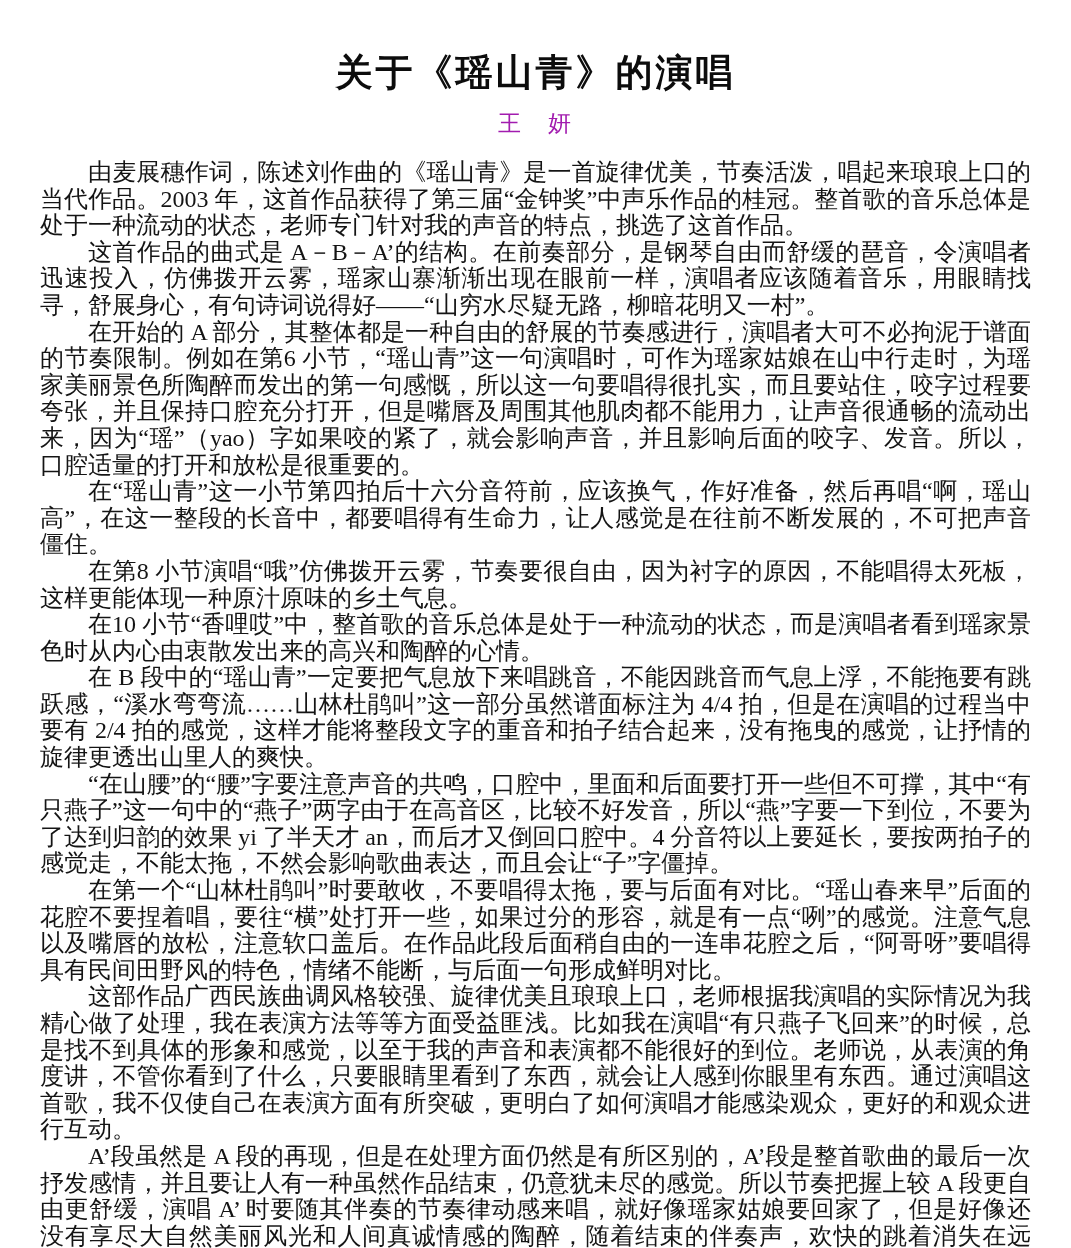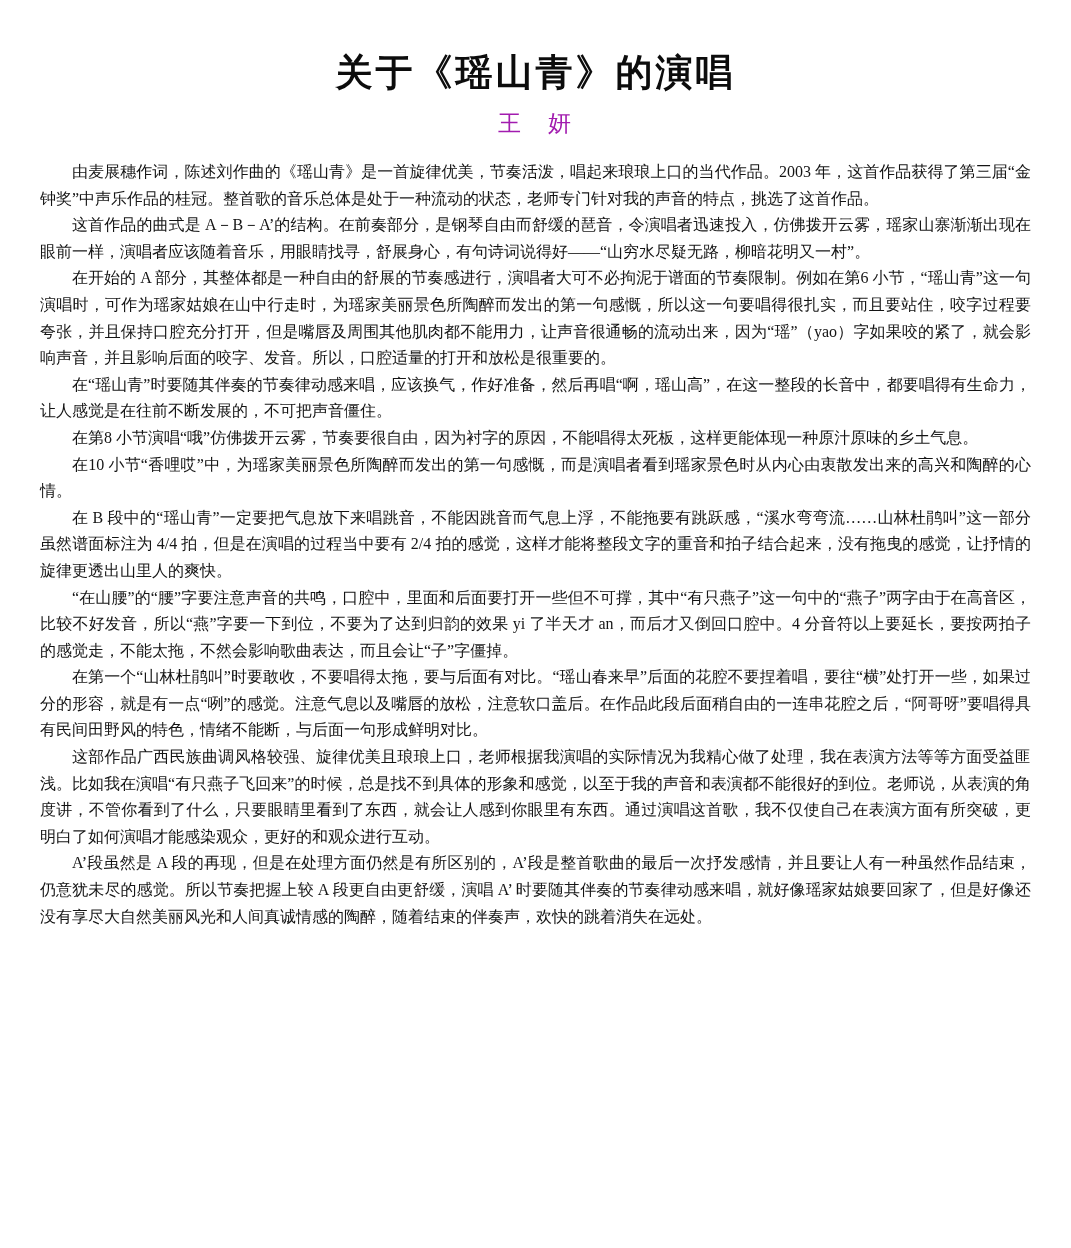--- a/index.html
+++ b/index.html
@@ -31,41 +31,41 @@
   .doc-author {
     text-align: center;
     font-size: 23px;
     letter-spacing: 2px;
     margin: 10px 0 20px 0;
     color: #a21caf;
     font-weight: 400;
   }
   .doc-body p {
     margin: 0;
-    font-size: 16px;
+    font-size: 24px;
     line-height: 26.6px;
     text-align: justify;
     text-justify: inter-ideograph;
     text-indent: 2em;
     color: #141414;
     word-break: break-all;
   }
 </style>
 </head>
 <body>
 
 <div class="page">
   <h1 class="doc-title">关于《瑶山青》的演唱</h1>
   <div class="doc-author">王　妍</div>
   <div class="doc-body">
     <p>由麦展穗作词，陈述刘作曲的《瑶山青》是一首旋律优美，节奏活泼，唱起来琅琅上口的当代作品。2003 年，这首作品获得了第三届“金钟奖”中声乐作品的桂冠。整首歌的音乐总体是处于一种流动的状态，老师专门针对我的声音的特点，挑选了这首作品。</p>
     <p>这首作品的曲式是 A－B－A’的结构。在前奏部分，是钢琴自由而舒缓的琶音，令演唱者迅速投入，仿佛拨开云雾，瑶家山寨渐渐出现在眼前一样，演唱者应该随着音乐，用眼睛找寻，舒展身心，有句诗词说得好——“山穷水尽疑无路，柳暗花明又一村”。</p>
     <p>在开始的 A 部分，其整体都是一种自由的舒展的节奏感进行，演唱者大可不必拘泥于谱面的节奏限制。例如在第6 小节，“瑶山青”这一句演唱时，可作为瑶家姑娘在山中行走时，为瑶家美丽景色所陶醉而发出的第一句感慨，所以这一句要唱得很扎实，而且要站住，咬字过程要夸张，并且保持口腔充分打开，但是嘴唇及周围其他肌肉都不能用力，让声音很通畅的流动出来，因为“瑶”（yao）字如果咬的紧了，就会影响声音，并且影响后面的咬字、发音。所以，口腔适量的打开和放松是很重要的。</p>
-    <p>在“瑶山青”时要随其伴奏的节奏律动感来唱，应该换气，作好准备，然后再唱“啊，瑶山高”，在这一整段的长音中，都要唱得有生命力，让人感觉是在往前不断发展的，不可把声音僵住。</p>
+    <p>在“瑶山青”这一小节第四拍后十六分音符前，应该换气，作好准备，然后再唱“啊，瑶山高”，在这一整段的长音中，都要唱得有生命力，让人感觉是在往前不断发展的，不可把声音僵住。</p>
     <p>在第8 小节演唱“哦”仿佛拨开云雾，节奏要很自由，因为衬字的原因，不能唱得太死板，这样更能体现一种原汁原味的乡土气息。</p>
-    <p>在10 小节“香哩哎”中，为瑶家美丽景色所陶醉而发出的第一句感慨，而是演唱者看到瑶家景色时从内心由衷散发出来的高兴和陶醉的心情。</p>
+    <p>在10 小节“香哩哎”中，整首歌的音乐总体是处于一种流动的状态，而是演唱者看到瑶家景色时从内心由衷散发出来的高兴和陶醉的心情。</p>
     <p>在 B 段中的“瑶山青”一定要把气息放下来唱跳音，不能因跳音而气息上浮，不能拖要有跳跃感，“溪水弯弯流……山林杜鹃叫”这一部分虽然谱面标注为 4/4 拍，但是在演唱的过程当中要有 2/4 拍的感觉，这样才能将整段文字的重音和拍子结合起来，没有拖曳的感觉，让抒情的旋律更透出山里人的爽快。</p>
     <p>“在山腰”的“腰”字要注意声音的共鸣，口腔中，里面和后面要打开一些但不可撑，其中“有只燕子”这一句中的“燕子”两字由于在高音区，比较不好发音，所以“燕”字要一下到位，不要为了达到归韵的效果 yi 了半天才 an，而后才又倒回口腔中。4 分音符以上要延长，要按两拍子的感觉走，不能太拖，不然会影响歌曲表达，而且会让“子”字僵掉。</p>
     <p>在第一个“山林杜鹃叫”时要敢收，不要唱得太拖，要与后面有对比。“瑶山春来早”后面的花腔不要捏着唱，要往“横”处打开一些，如果过分的形容，就是有一点“咧”的感觉。注意气息以及嘴唇的放松，注意软口盖后。在作品此段后面稍自由的一连串花腔之后，“阿哥呀”要唱得具有民间田野风的特色，情绪不能断，与后面一句形成鲜明对比。</p>
     <p>这部作品广西民族曲调风格较强、旋律优美且琅琅上口，老师根据我演唱的实际情况为我精心做了处理，我在表演方法等等方面受益匪浅。比如我在演唱“有只燕子飞回来”的时候，总是找不到具体的形象和感觉，以至于我的声音和表演都不能很好的到位。老师说，从表演的角度讲，不管你看到了什么，只要眼睛里看到了东西，就会让人感到你眼里有东西。通过演唱这首歌，我不仅使自己在表演方面有所突破，更明白了如何演唱才能感染观众，更好的和观众进行互动。</p>
     <p>A’段虽然是 A 段的再现，但是在处理方面仍然是有所区别的，A’段是整首歌曲的最后一次抒发感情，并且要让人有一种虽然作品结束，仍意犹未尽的感觉。所以节奏把握上较 A 段更自由更舒缓，演唱 A’ 时要随其伴奏的节奏律动感来唱，就好像瑶家姑娘要回家了，但是好像还没有享尽大自然美丽风光和人间真诚情感的陶醉，随着结束的伴奏声，欢快的跳着消失在远处。</p>
   </div>
 </div>
 
 </body></html>

